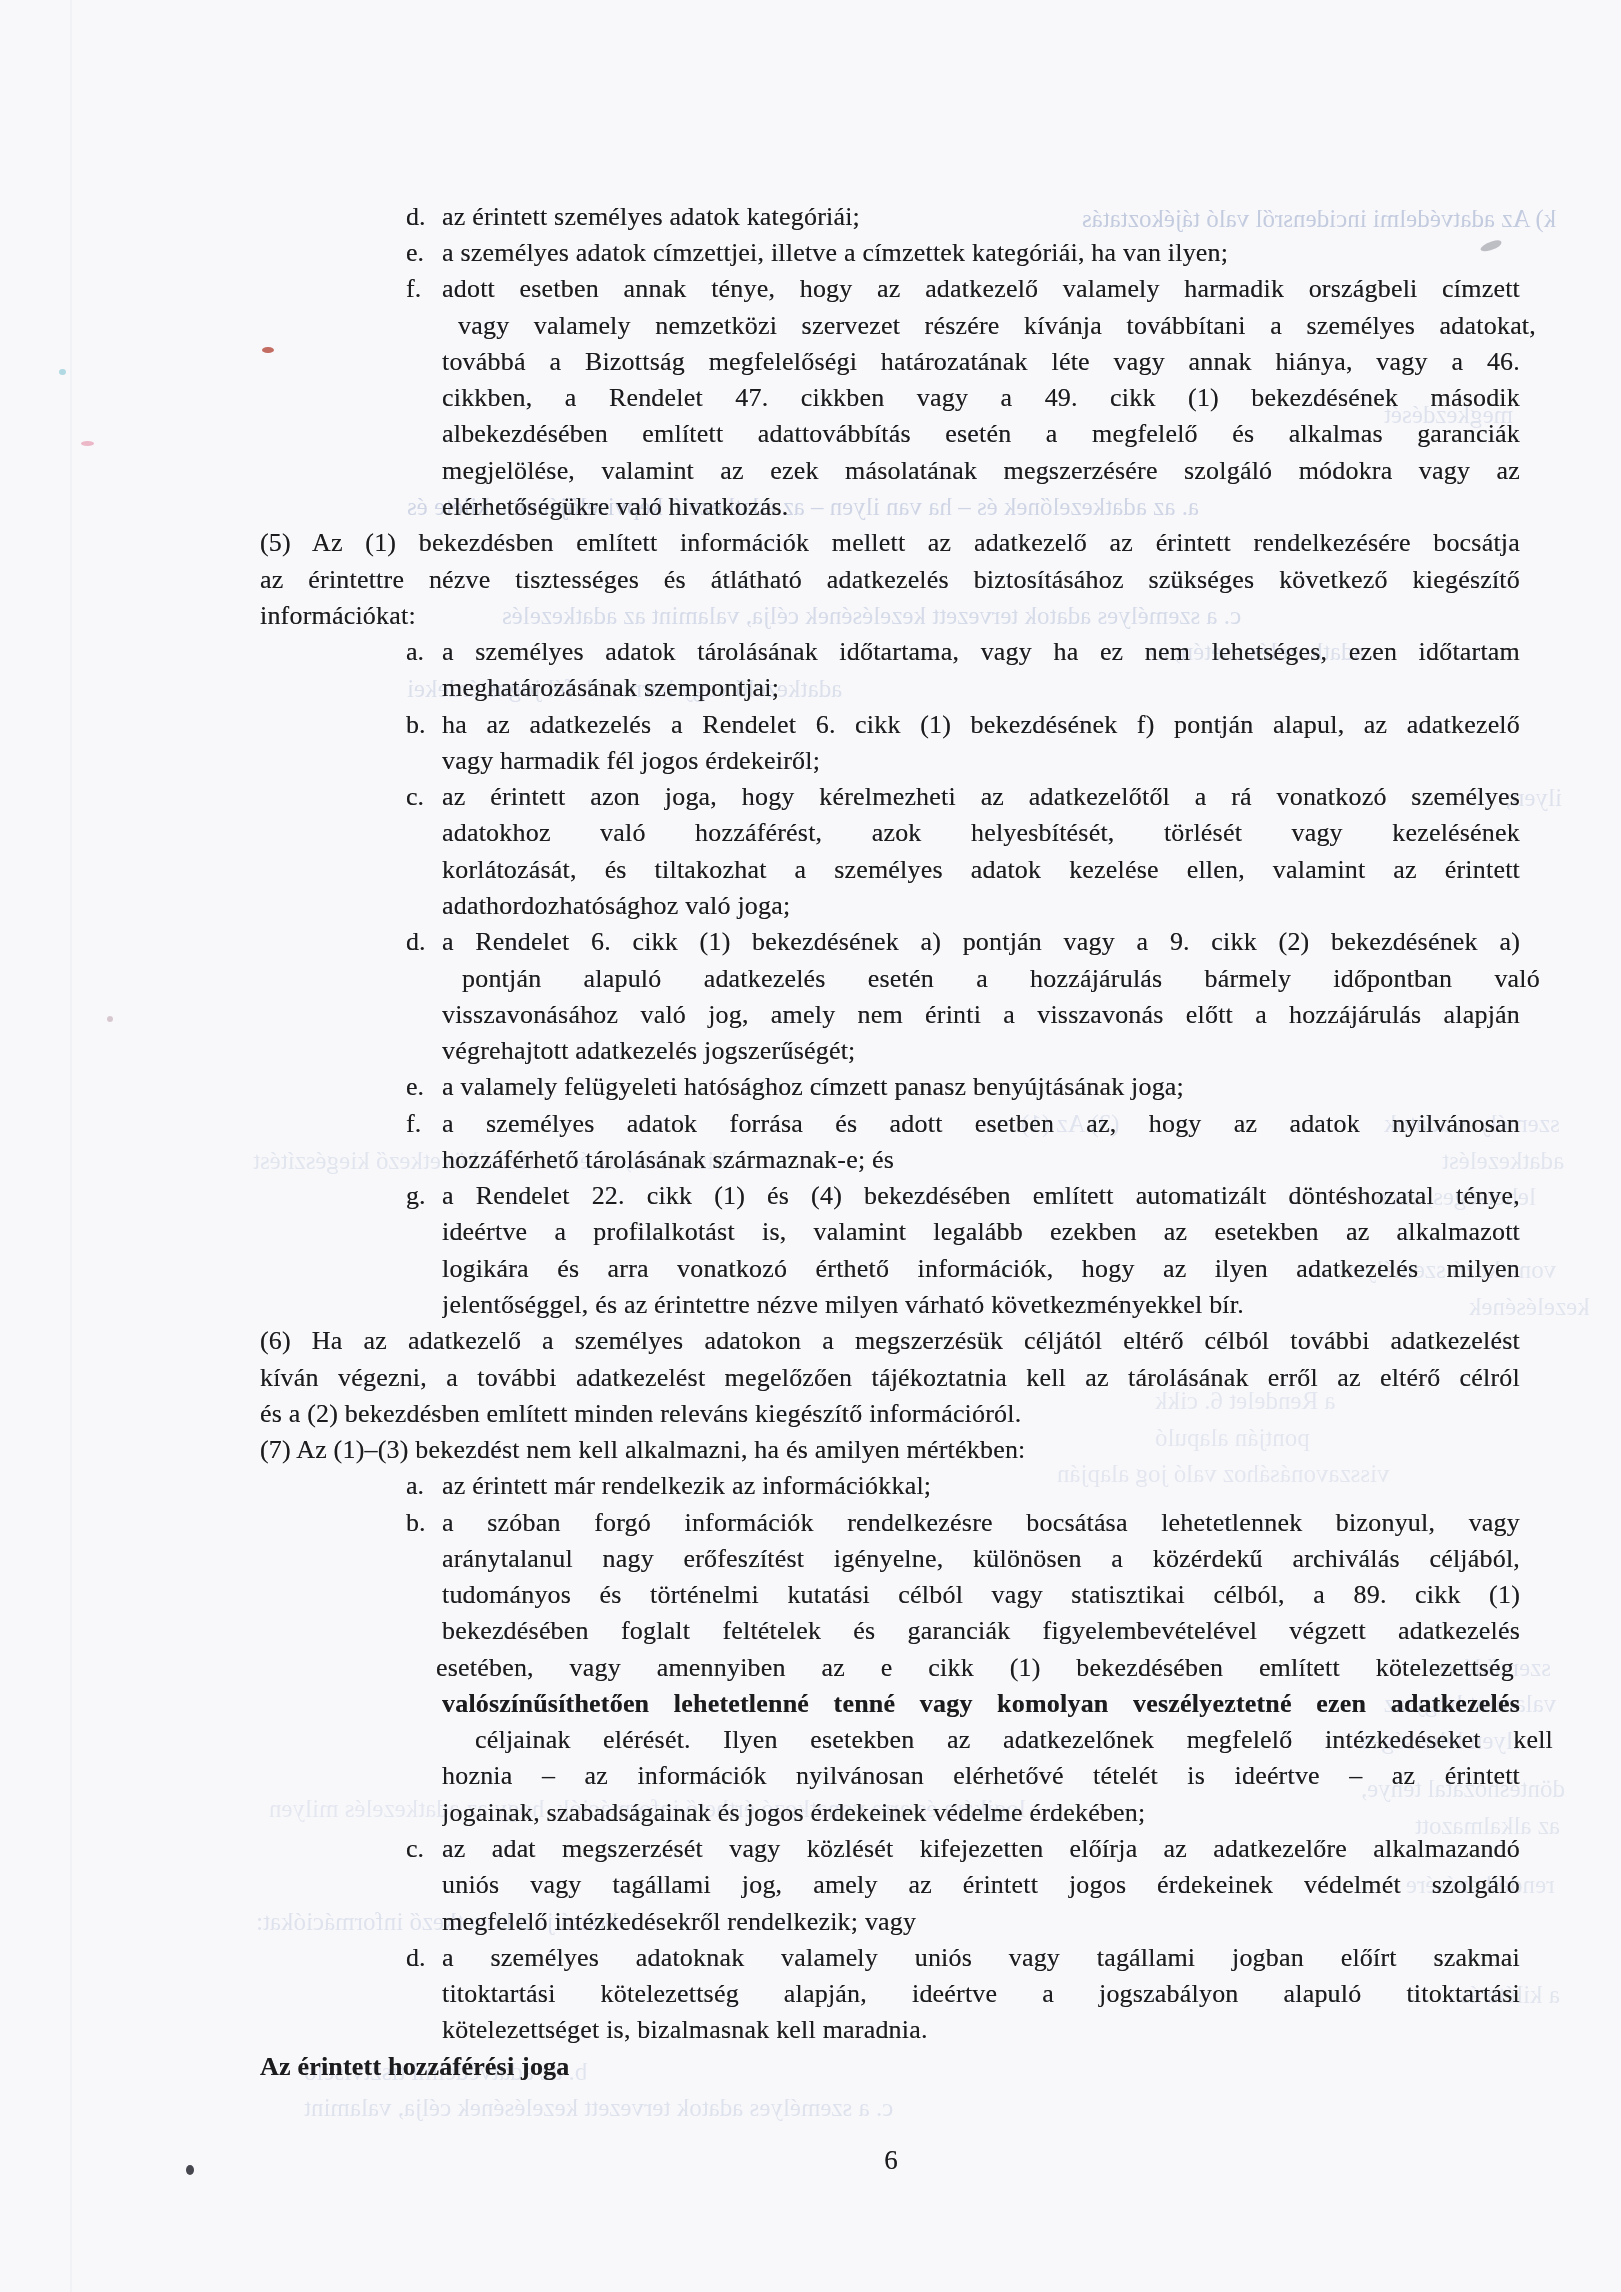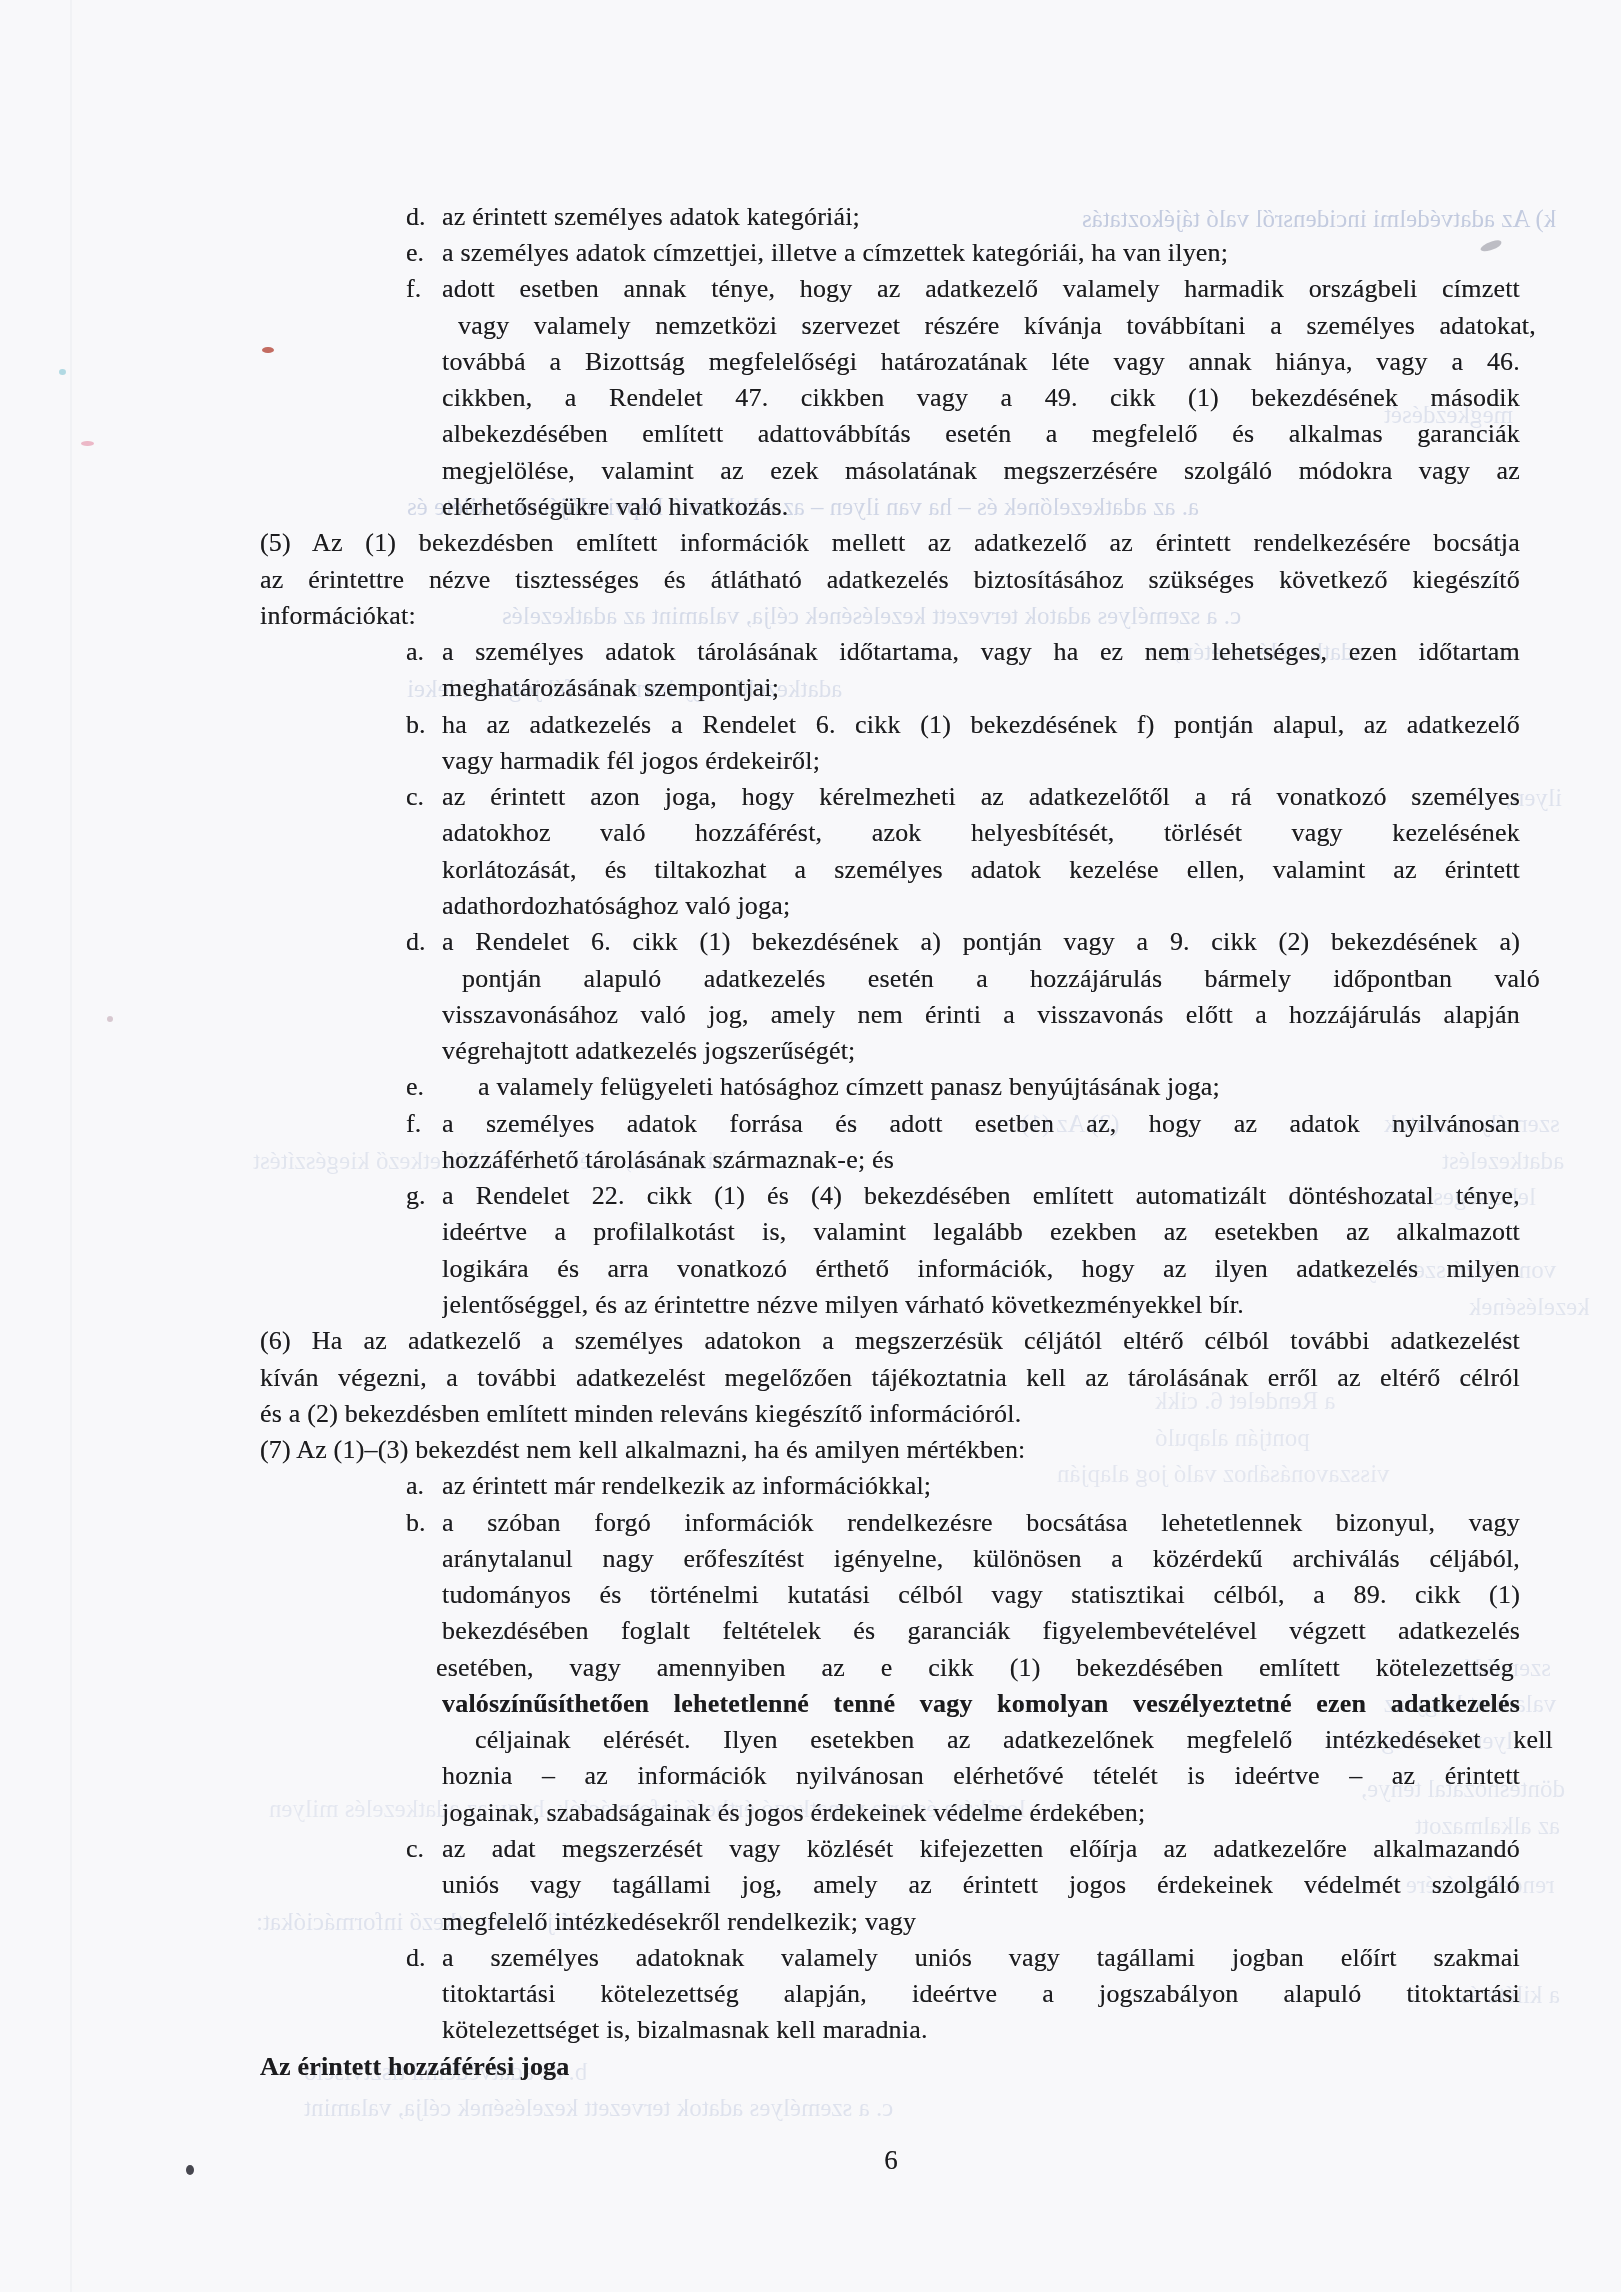--- a/index.html
+++ b/index.html
@@ -112,21 +112,21 @@
       <div class="line just" style="left: 442px; width: 1078px; top: 779px;">az érintett azon joga, hogy kérelmezheti az adatkezelőtől a rá vonatkozó személyes</div>
       <div class="line just" style="left: 442px; width: 1078px; top: 815px;">adatokhoz való hozzáférést, azok helyesbítését, törlését vagy kezelésének</div>
       <div class="line just" style="left: 442px; width: 1078px; top: 852px;">korlátozását, és tiltakozhat a személyes adatok kezelése ellen, valamint az érintett</div>
       <div class="line" style="left: 442px; width: 1078px; top: 888px;">adathordozhatósághoz való joga;</div>
       <div class="marker" style="left: 406px; top: 924px;">d.</div>
       <div class="line just" style="left: 442px; width: 1078px; top: 924px;">a Rendelet 6. cikk (1) bekezdésének a) pontján vagy a 9. cikk (2) bekezdésének a)</div>
       <div class="line just" style="left: 442px; width: 1078px; top: 961px; margin-left: 20px;">pontján alapuló adatkezelés esetén a hozzájárulás bármely időpontban való</div>
       <div class="line just" style="left: 442px; width: 1078px; top: 997px;">visszavonásához való jog, amely nem érinti a visszavonás előtt a hozzájárulás alapján</div>
       <div class="line" style="left: 442px; width: 1078px; top: 1033px;">végrehajtott adatkezelés jogszerűségét;</div>
       <div class="marker" style="left: 406px; top: 1069px;">e.</div>
-      <div class="line" style="left: 442px; width: 1078px; top: 1069px; margin-left: 36px;">a valamely felügyeleti hatósághoz címzett panasz benyújtásának joga;</div>
+      <div class="line" style="left: 442px; width: 1078px; top: 1069px;">a valamely felügyeleti hatósághoz címzett panasz benyújtásának joga;</div>
       <div class="marker" style="left: 406px; top: 1106px;">f.</div>
       <div class="line just" style="left: 442px; width: 1078px; top: 1106px;">a személyes adatok forrása és adott esetben az, hogy az adatok nyilvánosan</div>
       <div class="line" style="left: 442px; width: 1078px; top: 1142px;">hozzáférhető tárolásának származnak-e; és</div>
       <div class="marker" style="left: 406px; top: 1178px;">g.</div>
       <div class="line just" style="left: 442px; width: 1078px; top: 1178px;">a Rendelet 22. cikk (1) és (4) bekezdésében említett automatizált döntéshozatal ténye,</div>
       <div class="line just" style="left: 442px; width: 1078px; top: 1214px;">ideértve a profilalkotást is, valamint legalább ezekben az esetekben az alkalmazott</div>
       <div class="line just" style="left: 442px; width: 1078px; top: 1251px;">logikára és arra vonatkozó érthető információk, hogy az ilyen adatkezelés milyen</div>
       <div class="line" style="left: 442px; width: 1078px; top: 1287px;">jelentőséggel, és az érintettre nézve milyen várható következményekkel bír.</div>
       <div class="line just" style="left: 260px; width: 1260px; top: 1323px;">(6) Ha az adatkezelő a személyes adatokon a megszerzésük céljától eltérő célból további adatkezelést</div>
       <div class="line just" style="left: 260px; width: 1260px; top: 1360px;">kíván végezni, a további adatkezelést megelőzően tájékoztatnia kell az tárolásának erről az eltérő célról</div>

